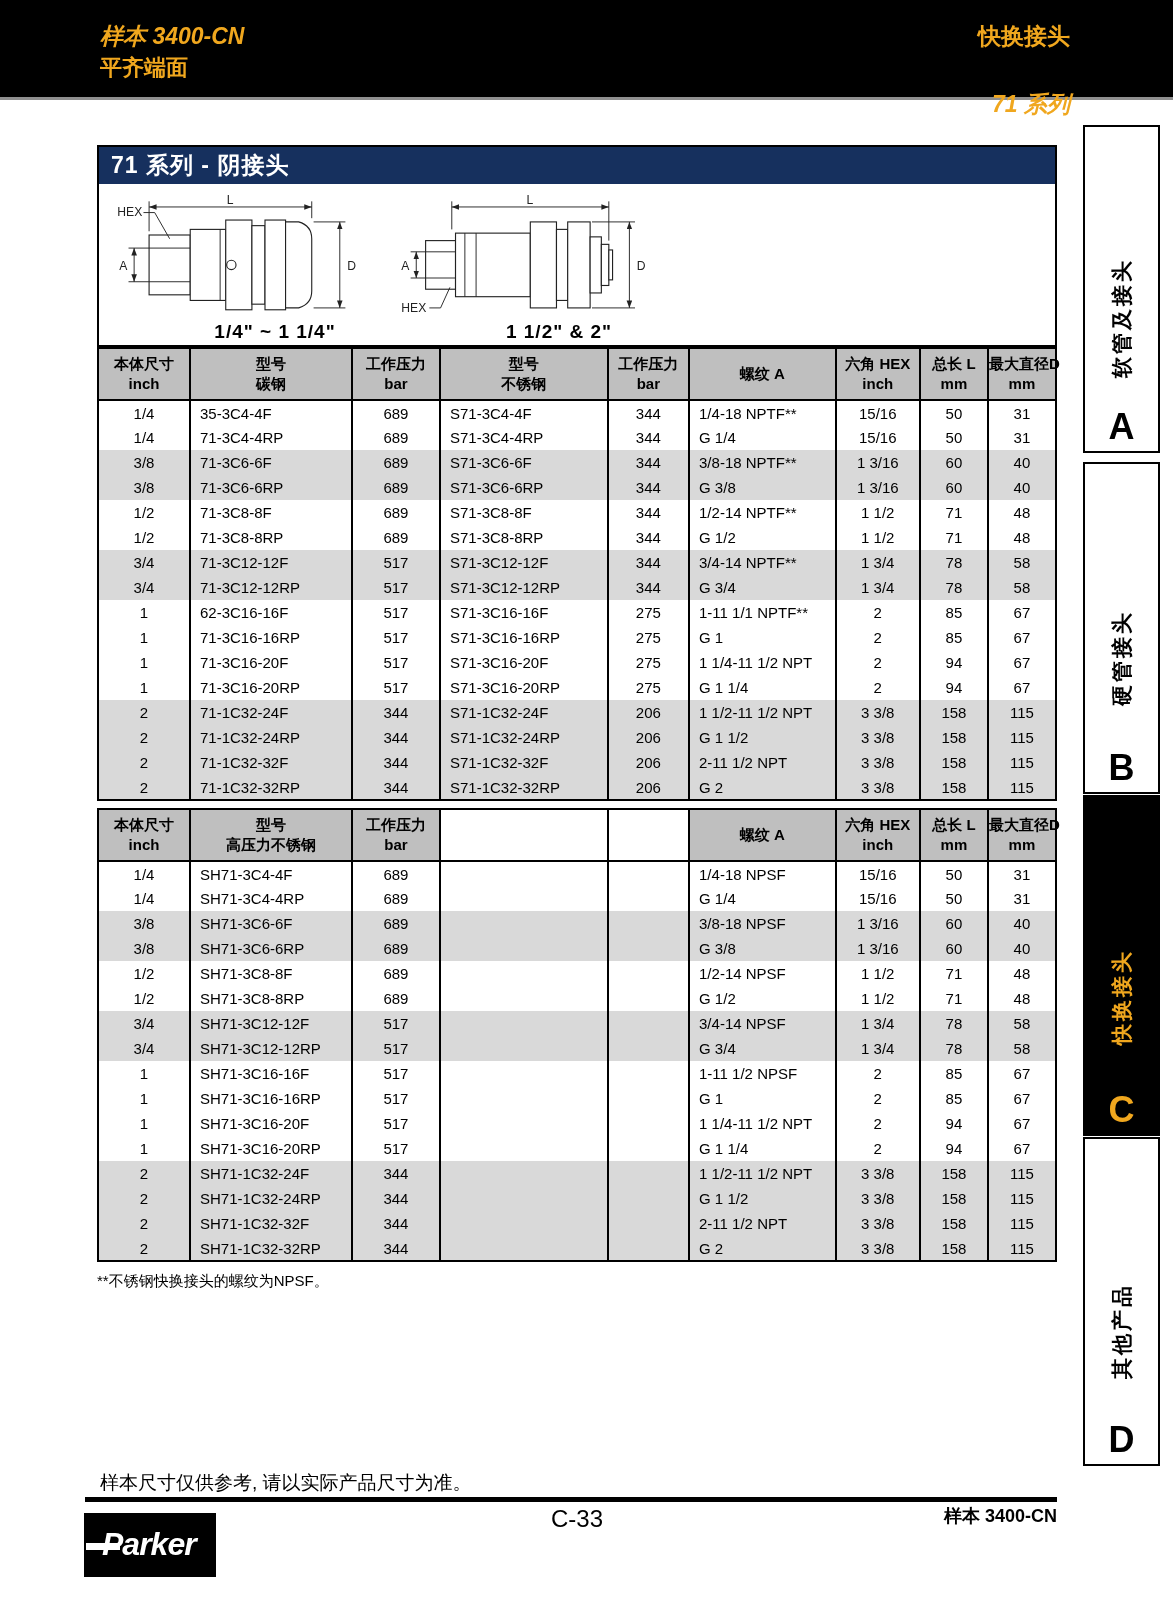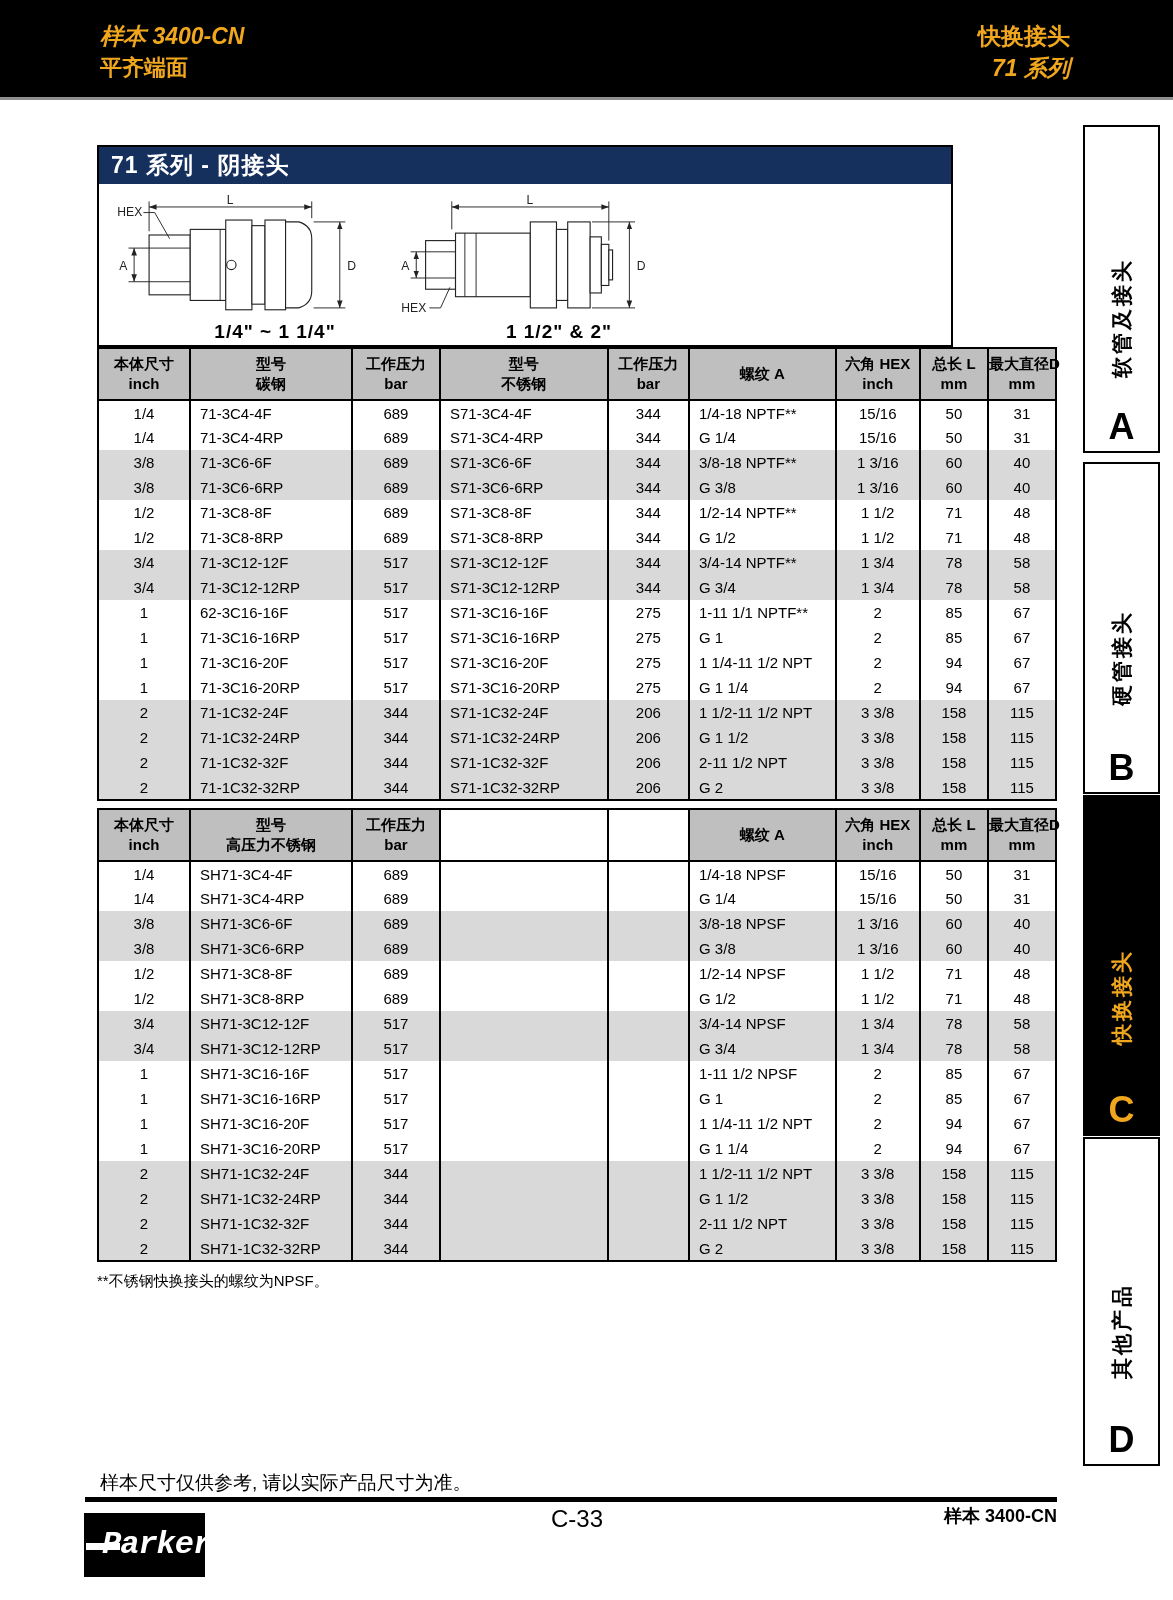--- a/index.html
+++ b/index.html
@@ -15,23 +15,23 @@
   
   .page-header{
     position:absolute; left:0; top:0; width:1173px; height:100px;
     background:var(--ink); border-bottom:3px solid #8f8f8f;
   }
   .ph-left{position:absolute; left:100px; top:20px; color:var(--accent);}
   .ph-left .l1{font-size:23px; font-weight:bold; font-style:italic; line-height:32px;}
   .ph-left .l2{font-size:22px; font-weight:bold; line-height:32px;}
   .ph-right{position:absolute; right:103px; top:20px; text-align:right; color:var(--accent);}
   .ph-right .l1{font-size:23px; font-weight:bold; line-height:32px;}
-  .ph-right .l2{font-size:23px; font-weight:bold; font-style:italic; line-height:32px;}
+  .ph-right .l2{font-size:23px; font-weight:bold; font-style:italic; line-height:32px;margin-top:36px;}
   
-  .section-block{position:absolute; left:97px; top:145px; width:856px; border:2px solid #000;}
+  .section-block{position:absolute; left:97px; top:145px; width:960px; border:2px solid #000;}
   .section-title{
     height:37px; background:var(--navy); color:#fff; font-size:23px; font-weight:bold;
     line-height:36px; padding-left:12px; letter-spacing:1px;
   }
   .diagram-area{position:relative; height:161px; background:#fff;}
   .drawing{position:absolute; top:8px;}
   .drawing.d1{left:16px; width:320px;}
   .drawing.d2{left:300px; width:320px;}
   .drawing svg{display:block;}
   .drawing .caption{
@@ -61,21 +61,21 @@
   table.spec td:first-child{border-left:none;}
   table.spec td.al{text-align:left; padding-left:9px;}
   table.spec tr.gray td{background:var(--band-gray);}
   
   .footnote{position:absolute; left:97px; top:1272px; font-size:15px;}
   .disclaimer{position:absolute; left:100px; top:1470px; font-size:19px;}
   .footer-rule{position:absolute; left:85px; top:1497px; width:972px; height:5px; background:#000;}
   .page-num{position:absolute; left:97px; top:1505px; width:960px; text-align:center; font-size:24px;}
   .footer-catalog{position:absolute; right:116px; top:1504px; font-size:18px; font-weight:bold;}
   .parker-logo{
-    position:absolute; left:84px; top:1513px; width:121px; height:64px; background:#000;font-family:Liberation Mono, monospace;
+    position:absolute; left:84px; top:1513px; width:132px; height:64px; background:#000;
   }
   .parker-logo .dash{position:absolute; left:2px; top:30px; width:34px; height:7px; background:#fff;}
   .parker-logo .word{
     position:absolute; left:18px; top:13px; color:#fff; font-size:32px;
     font-weight:bold; font-style:italic; letter-spacing:-1px;
   }
   
   .tab-box{position:absolute; left:1083px; width:77px; background:#fff; border:2px solid #000;}
   .tab-a{top:125px; height:328px;}
   .tab-b{top:462px; height:332px;}
@@ -251,21 +251,21 @@
         </th>
         <th>
           <div>最大直径D</div>
           <div>mm</div>
         </th>
       </tr>
     </thead>
     <tbody>
       <tr>
         <td>1/4</td>
-        <td class="al">71-3C4-4F</td>
+        <td class="al">35-3C4-4F</td>
         <td>689</td>
         <td class="al">S71-3C4-4F</td>
         <td>344</td>
         <td class="al">1/4-18 NPTF**</td>
         <td>15/16</td>
         <td>50</td>
         <td>31</td>
       </tr>
       <tr>
         <td>1/4</td>

